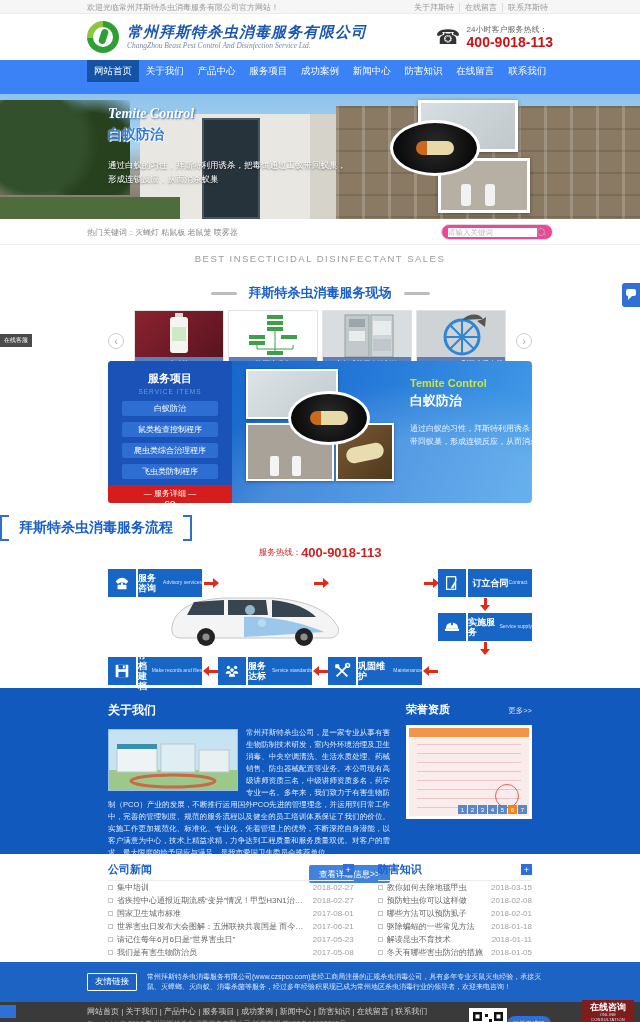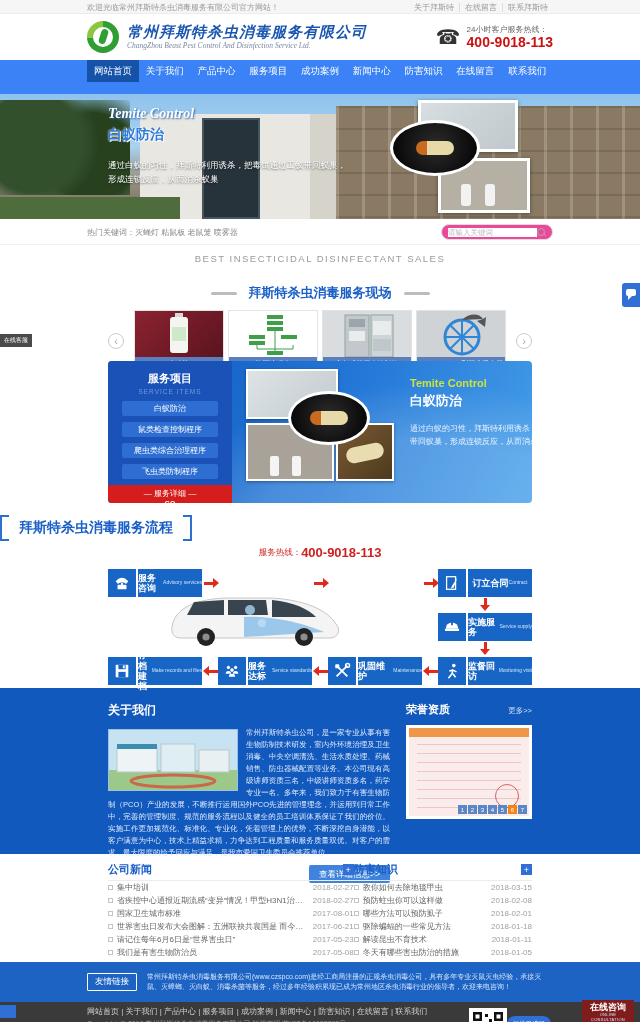--- a/index.html
+++ b/index.html
@@ -153,21 +153,21 @@
   .cert{height:88px;background:#fbecec;position:relative;overflow:hidden}
   .cert .band{height:9px;background:#f09648}
   .cert .lines{position:absolute;left:8px;right:8px;top:16px;bottom:8px;background:repeating-linear-gradient(180deg,#ecc6c6 0 1px,transparent 1px 9px)}
   .stamp{position:absolute;right:10px;bottom:8px;width:24px;height:24px;border:1.5px solid #d04040;border-radius:50%;opacity:.8}
   .pager{position:absolute;right:5px;bottom:5px;display:flex;gap:1px}
   .pg{width:9px;height:9px;background:#5b87c7;color:#fff;font-size:6px;display:flex;align-items:center;justify-content:center;cursor:pointer}
   .pg.on{background:#f08519}
 
   
   .news{height:108px;padding-top:8px}
-  .ncols{display:flex;}
+  .ncols{display:flex;gap:24px}
   .ncol{flex:1}
   .nhead{display:flex;align-items:center;border-bottom:1px solid #ececec;padding-bottom:3px}
   .nhead h3{font-size:11px;font-weight:bold;color:#1a5fc8}
   .plus{margin-left:auto;width:11px;height:11px;background:#2f6fd6;color:#fff;font-size:9px;display:flex;align-items:center;justify-content:center;cursor:pointer}
   .nitem{display:flex;align-items:center;height:13px;font-size:8px;color:#666;cursor:pointer}
   .blt{width:5px;height:5px;border:1px solid #c4c4c4;margin-right:4px;flex:none}
   .nt{flex:1;overflow:hidden;white-space:nowrap;text-overflow:ellipsis}
   .nd{color:#a0a0a0;margin-left:6px;flex:none}
 
   
@@ -420,33 +420,20 @@
             <rect x="9" y="4" width="2" height="4" fill="#1766c5"></rect>
           </svg>
         </div>
       <div class="slab">
           <span class="cn">实施服务</span>
           <span class="en">Service supply</span>
         </div>
     </div>
     <div class="va" style="left:371px;top:73px"></div>
 
-    <div class="step" style="left:330px;top:88px">
-      <div class="sicon">
-          <svg width="18" height="18" viewBox="0 0 20 20">
-            <circle cx="12" cy="4" r="2" fill="#fff"></circle>
-            <path d="M6 18 l4-5 1-4 4 2" stroke="#fff" stroke-width="1.8" fill="none"></path>
-            <path d="M11 9 l-4 1 M11 13 l3 4" stroke="#fff" stroke-width="1.8" fill="none"></path>
-          </svg>
-        </div>
-      <div class="slab">
-          <span class="cn">监督回访</span>
-          <span class="en">Monitoring visit</span>
-        </div>
-    </div>
     <div class="ha l" style="left:315px;top:88px"></div>
     <div class="step" style="left:220px;top:88px">
       <div class="sicon">
           <svg width="18" height="18" viewBox="0 0 20 20">
             <path d="M4.5 4.5 L16 16 M16 4 L4 16" stroke="#fff" stroke-width="2"></path>
             <rect x="2.5" y="2.5" width="4.5" height="4.5" rx="1" fill="#fff"></rect>
             <circle cx="16.2" cy="3.8" r="2.2" fill="none" stroke="#fff" stroke-width="1.6"></circle>
           </svg>
         </div>
       <div class="slab">

